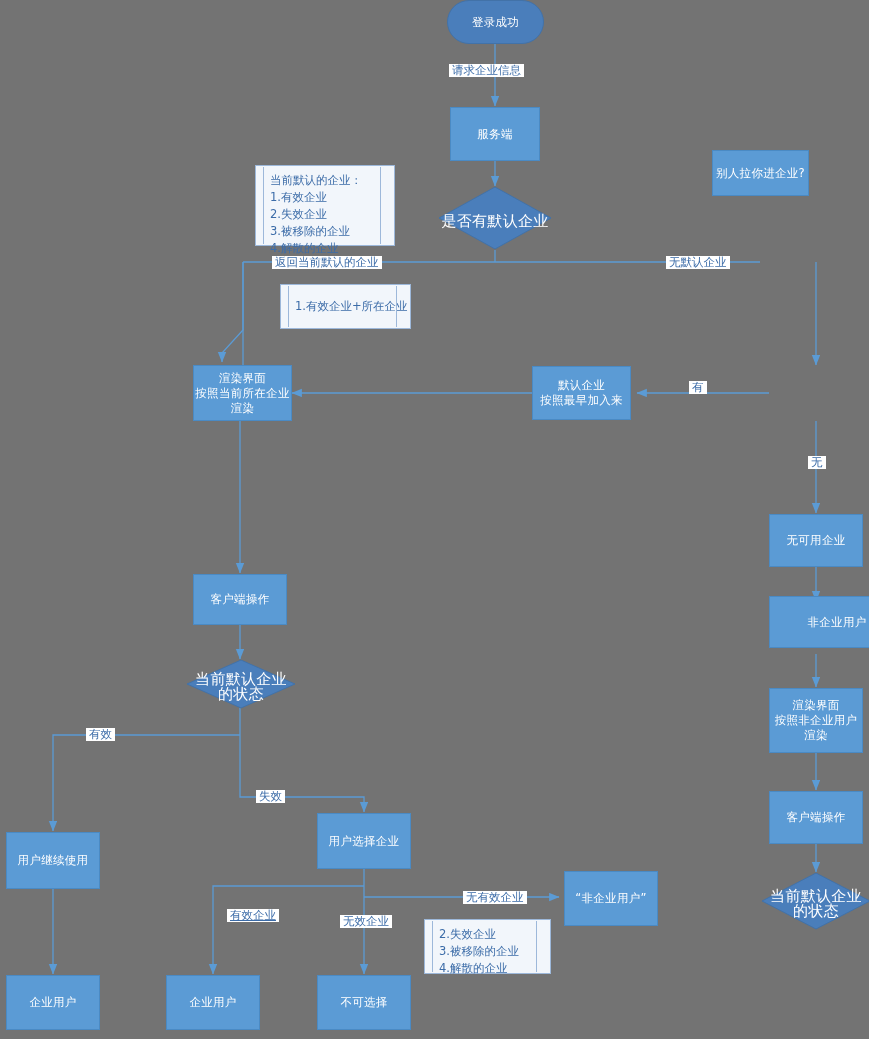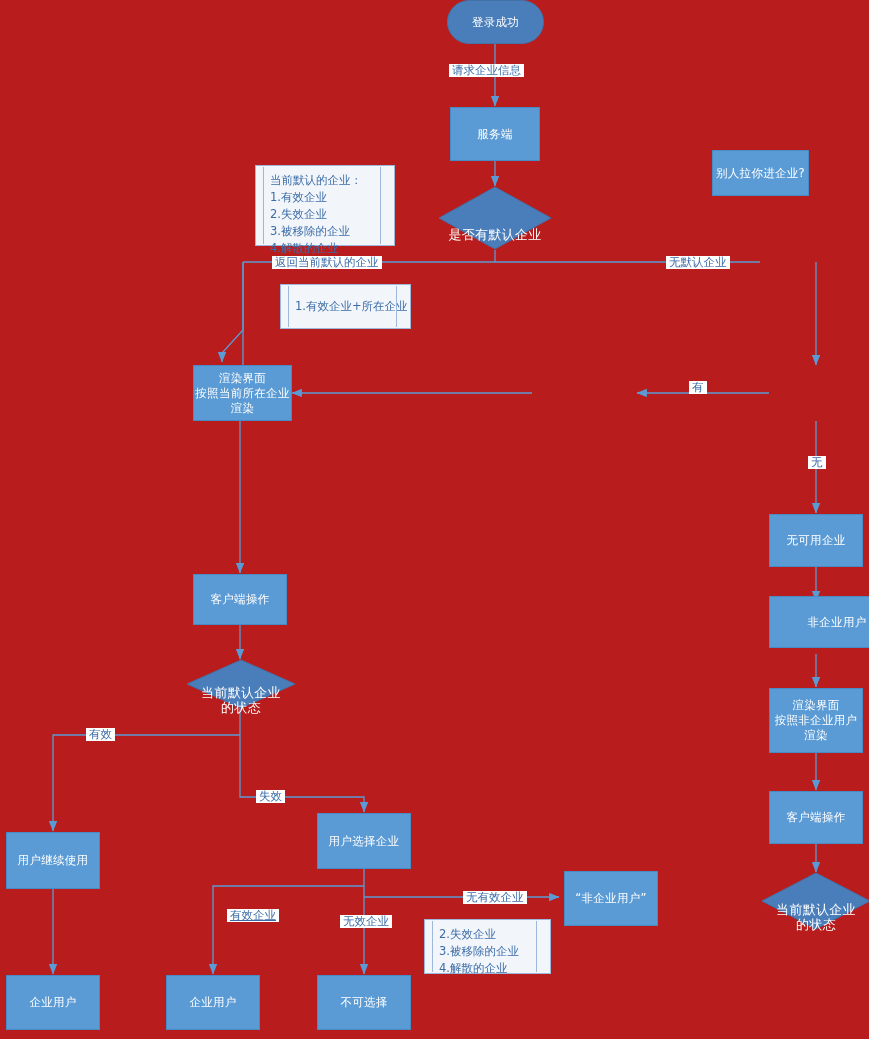--- a/index.html
+++ b/index.html
@@ -4,21 +4,21 @@
 <style>
   html, body {
     margin: 0;
     padding: 0;
     background: #ffffff;
   }
   #canvas {
     position: relative;
     width: 869px;
     height: 1039px;
-    background: #b91c1c;
+    background: #737373;
     font-family: "DejaVu Sans", "Liberation Sans", sans-serif;
     overflow: hidden;
   }
   svg.edges {
     position: absolute;
     left: 0;
     top: 0;
     width: 869px;
     height: 1039px;
     pointer-events: none;
@@ -51,29 +51,29 @@
   .decision-wrap svg.diamond {
     position: absolute;
     left: 0;
     top: 0;
     width: 100%;
     height: 100%;
   }
   .decision-label {
     position: absolute;
     left: 0;
-    top: 16px;
+    top: 3px;
     width: 100%;
     height: 100%;
     display: flex;
     align-items: center;
     justify-content: center;
     text-align: center;
     color: #ffffff;
-    font-size: 13px;
+    font-size: 15px;
     line-height: 15px;
     letter-spacing: 0.3px;
   }
   .note {
     position: absolute;
     box-sizing: border-box;
     background: #F2F6FB;
     border: 1px solid #9DB8DA;
     color: #3C6CA8;
     font-size: 11.5px;
@@ -189,20 +189,24 @@
   <div class="node process" style="left:712px; top:150px; width:97px; height:46px;">
     <span>别人拉你进企业?</span>
   </div>
 
   <div class="node process" style="left:193px; top:365px; width:99px; height:56px; flex-direction:column;">
     <span>渲染界面</span>
     <span>按照当前所在企业</span>
     <span>渲染</span>
   </div>
 
+  <div class="node process" style="left:532px; top:366px; width:99px; height:54px; flex-direction:column;">
+    <span>默认企业</span>
+    <span>按照最早加入来</span>
+  </div>
 
 
   <div class="node process" style="left:769px; top:514px; width:94px; height:53px;">
     <span>无可用企业</span>
   </div>
 
   <div class="node process" style="left:769px; top:596px; width:112px; height:52px;padding-left:24px;">
     <span>非企业用户</span>
   </div>
 

